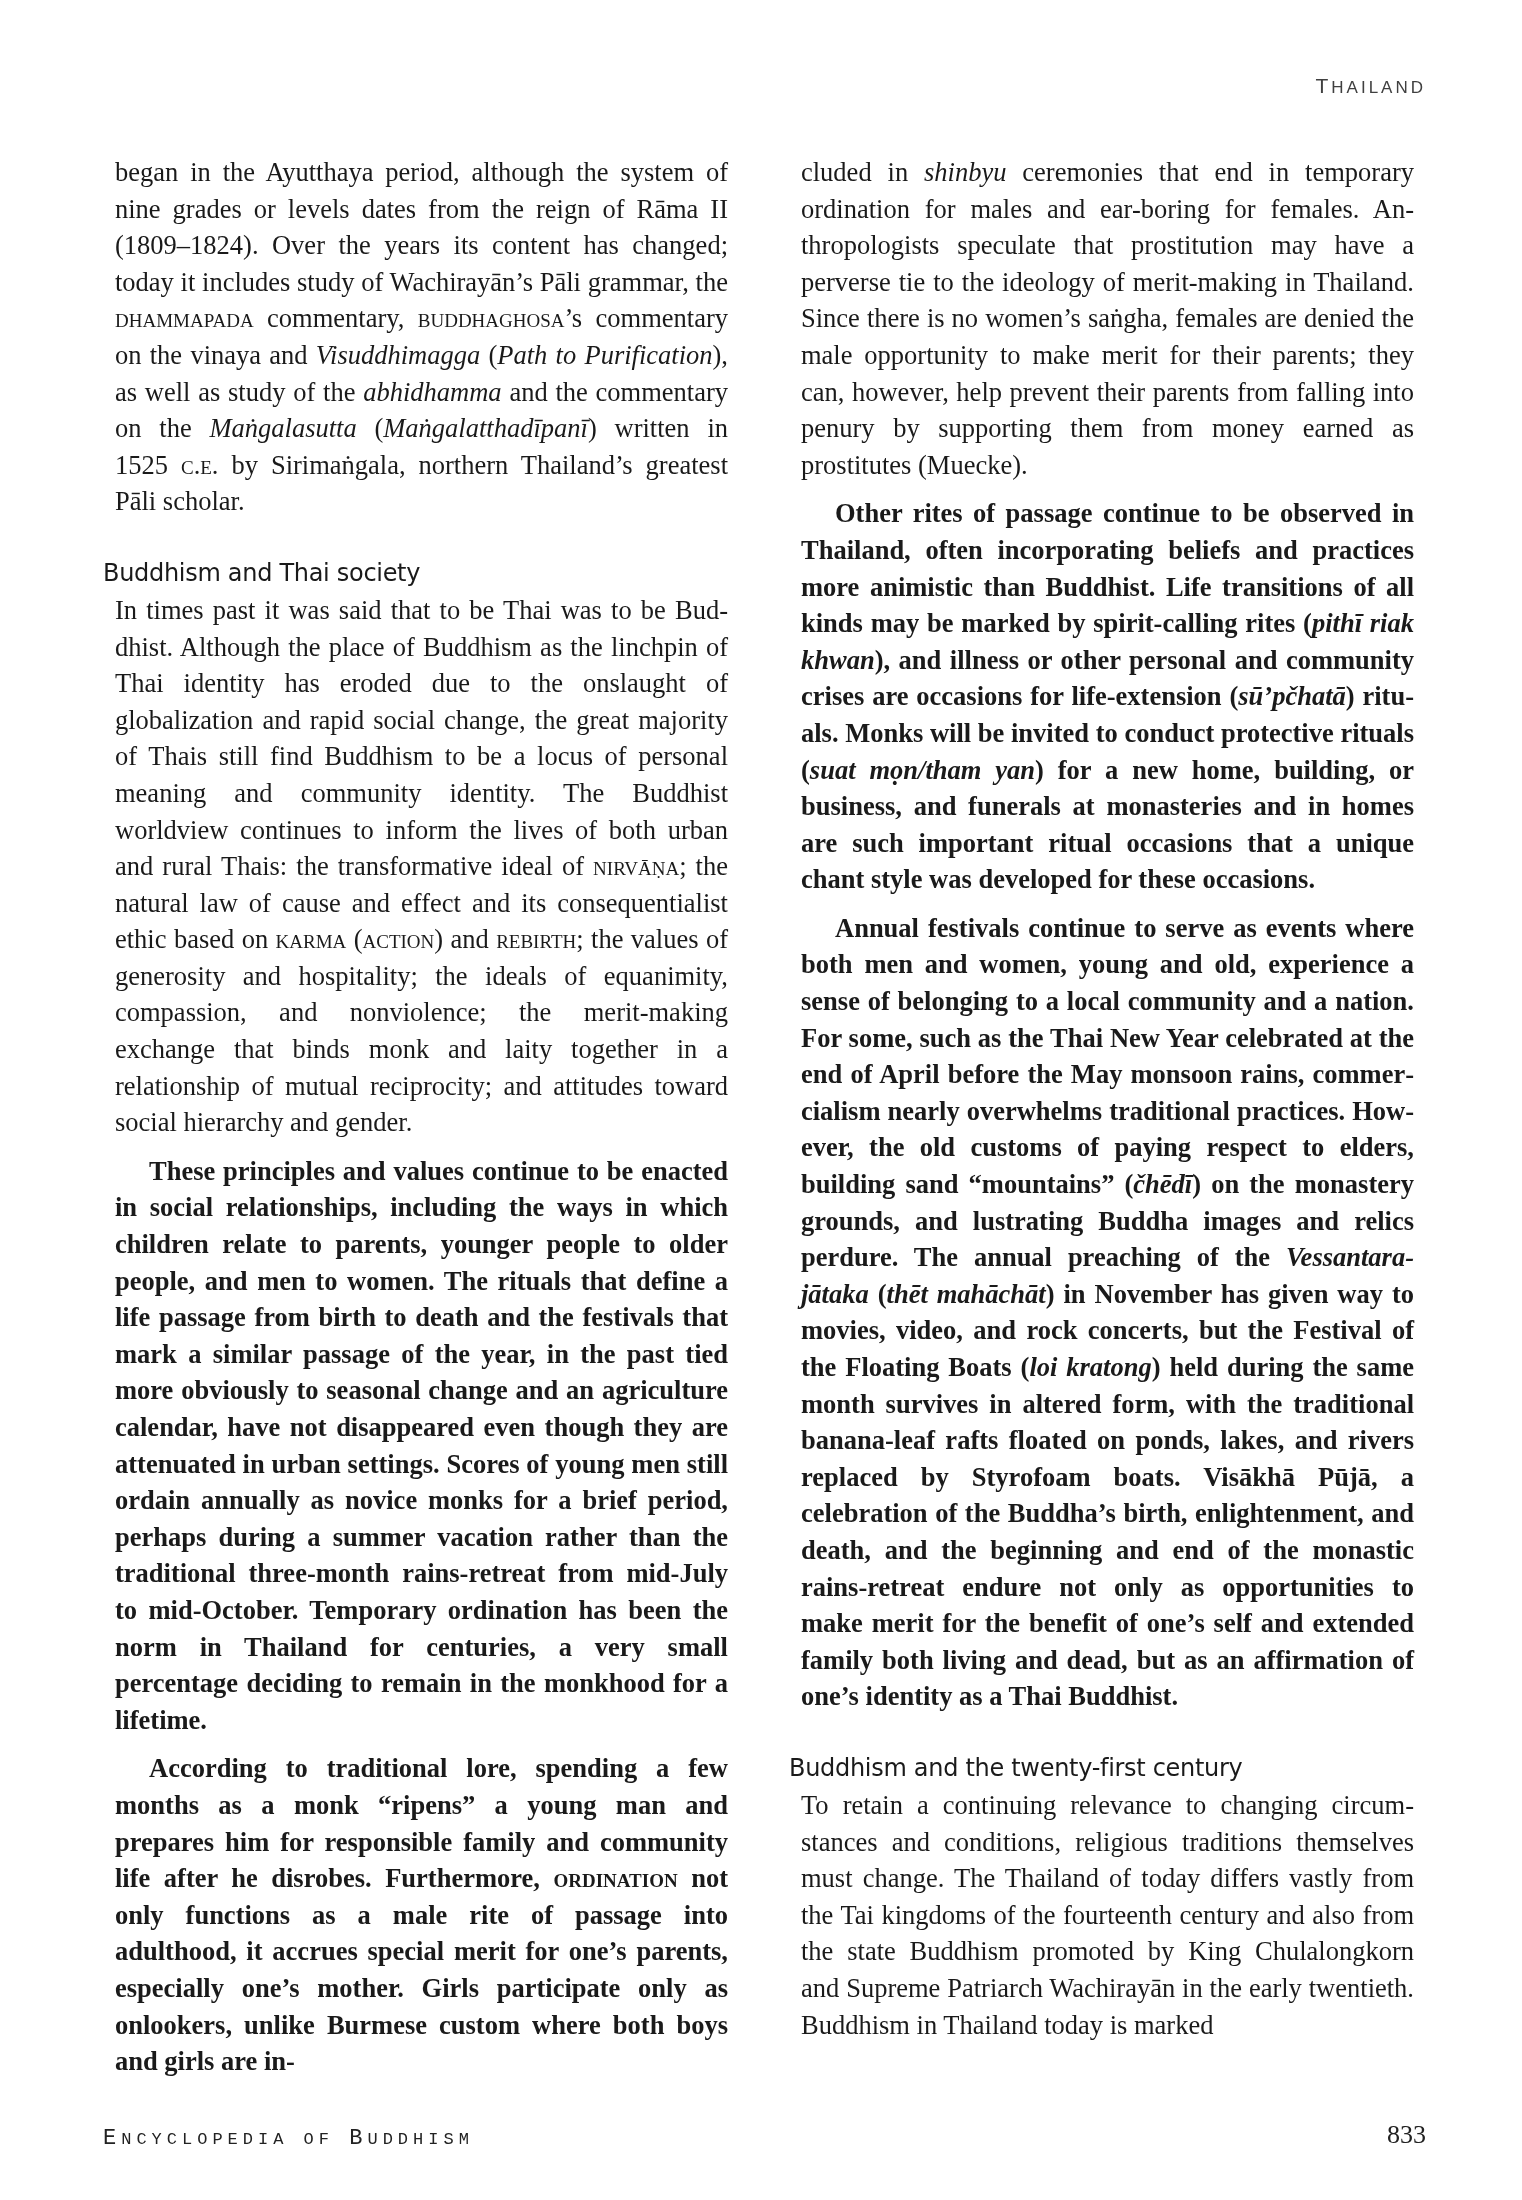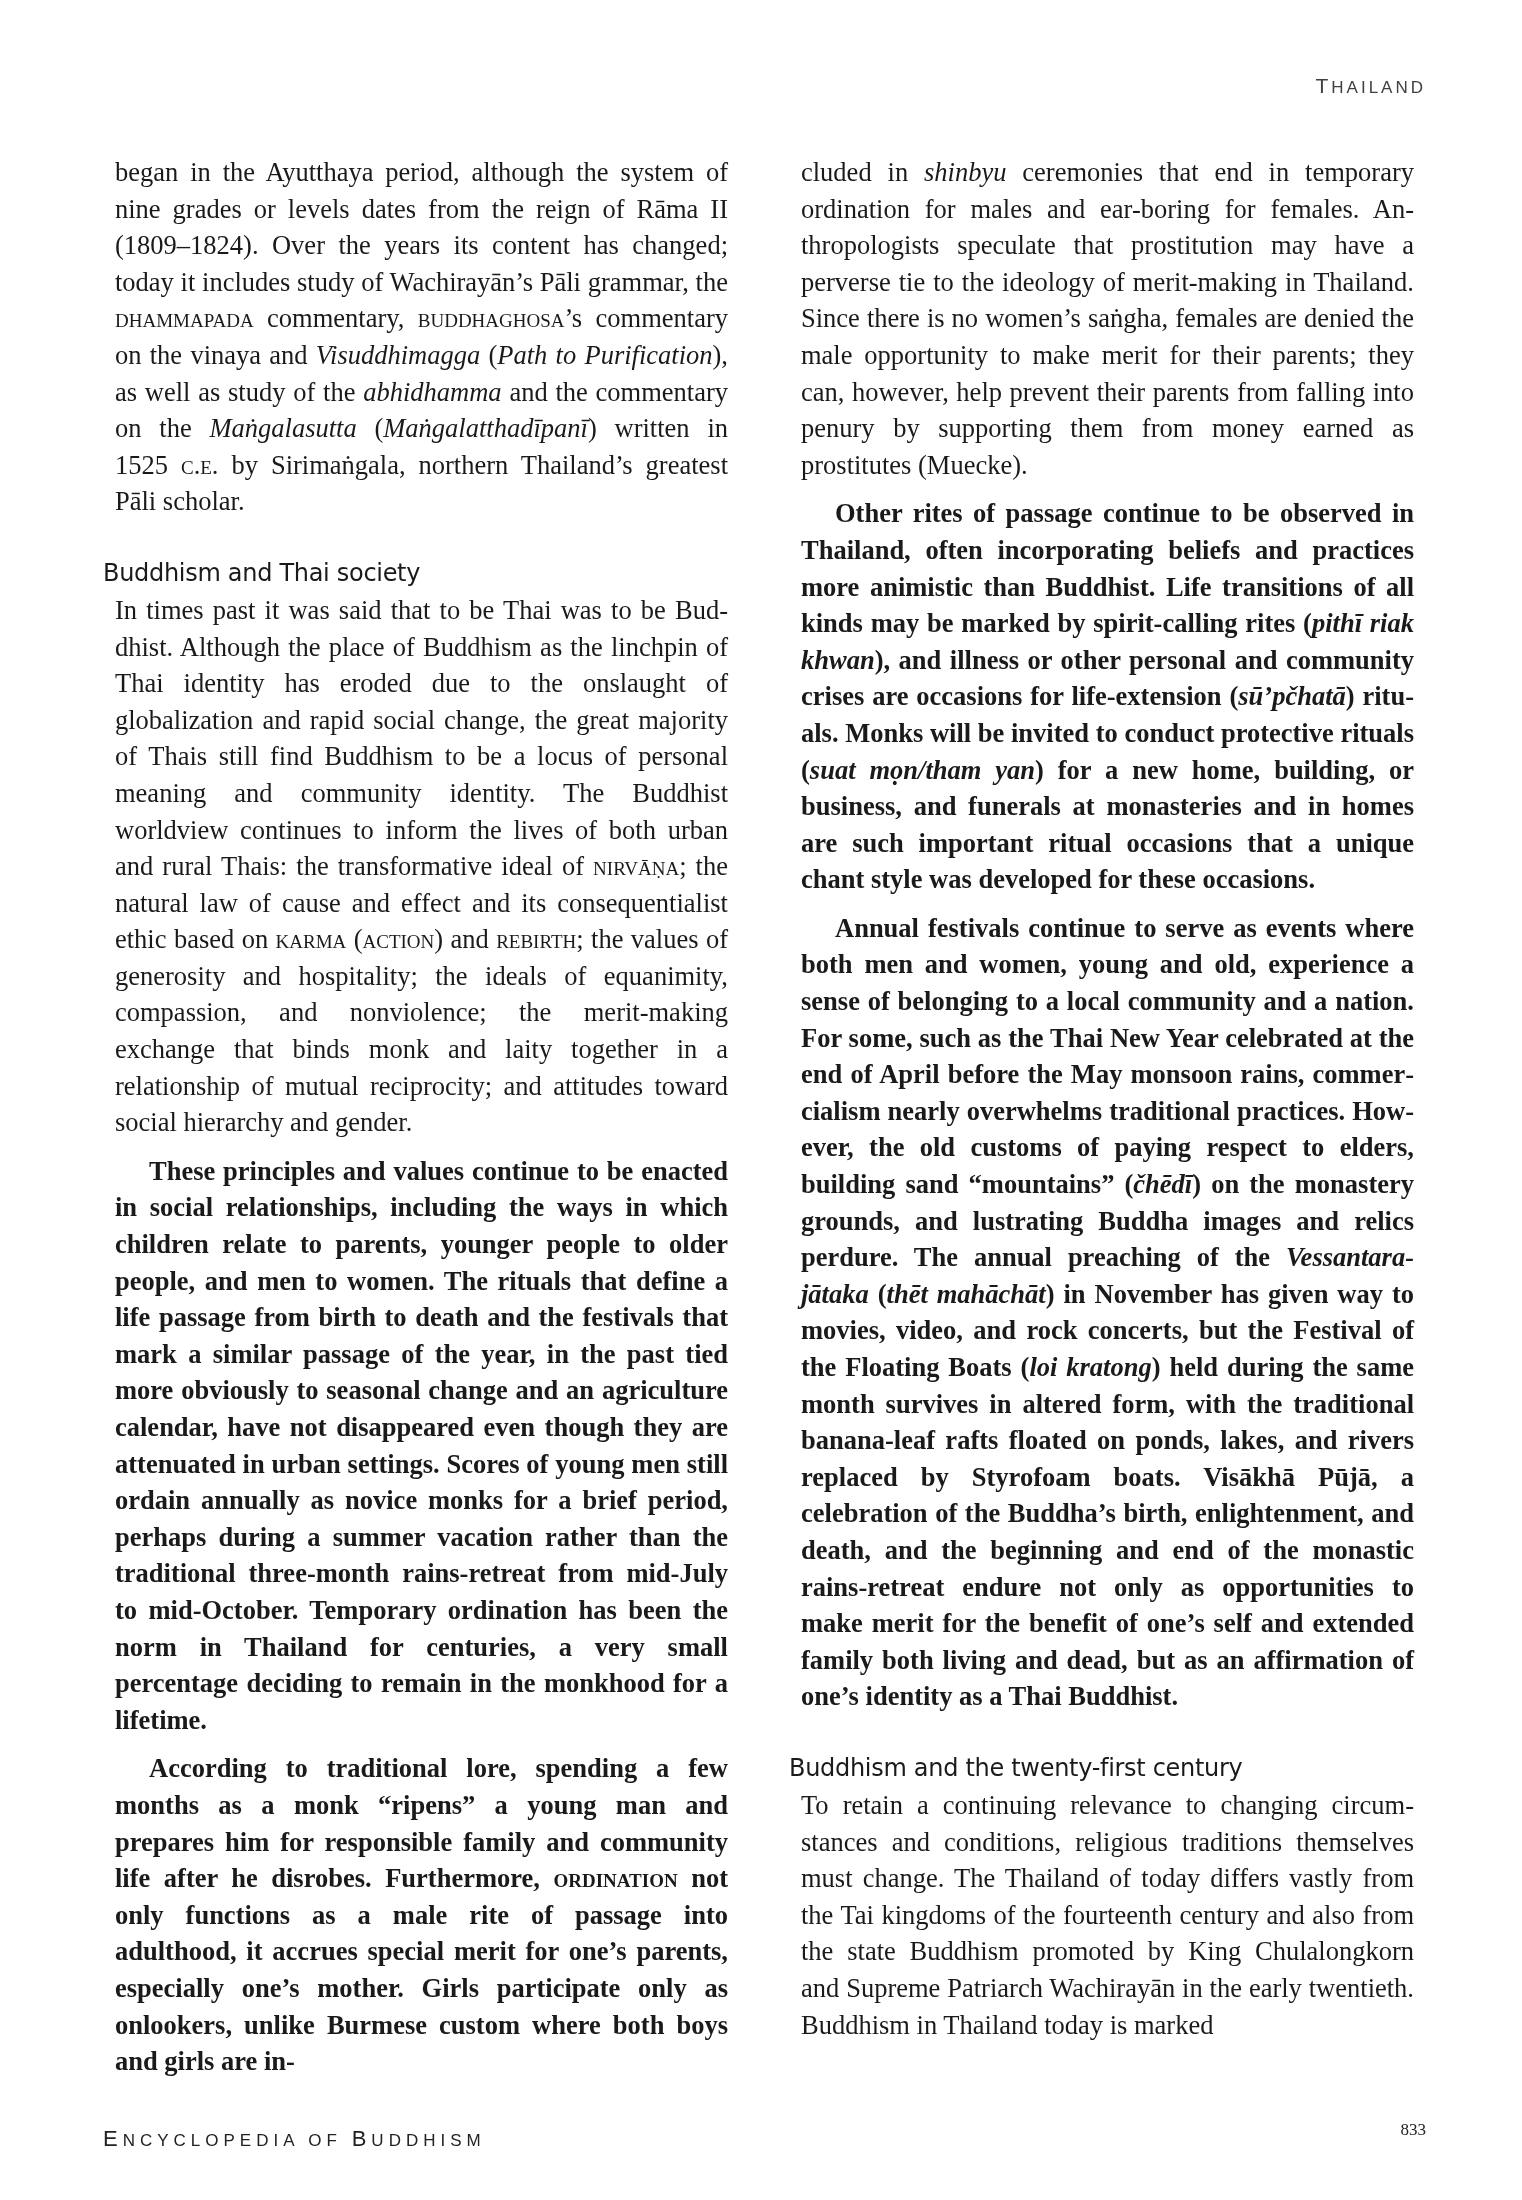--- a/index.html
+++ b/index.html
@@ -24,28 +24,28 @@
   .col p.noindent { text-indent: 0; }
   .col h2 {
     font-family: "DejaVu Sans", "Liberation Sans", sans-serif;
     font-weight: normal; font-size: 24px; line-height: 34px;
     margin: 36px 0 2px 0; letter-spacing: -0.3px;
   }
   .sc { font-variant: small-caps; text-transform: lowercase; font-size: 1em; }
   i { font-style: italic; }
   .footer-left {
     position: absolute; top: 2126px; left: 103px;
-    font-family: Liberation Sans, sans-serif;
+    font-family: Liberation Mono, monospace;
     font-size: 17px; letter-spacing: 5px; color: #222;
   }
   .footer-left .cap { font-size: 22px; }
   .footer-right {
     position: absolute; top: 2120px; right: 96px;
     font-family: "Liberation Serif", "DejaVu Serif", serif;
-    font-size: 17px; color: #222;
+    font-size: 26px; color: #222;
   }
 </style>
 </head>
 <body>
 
 <div class="running-head"><span class="cap">T</span><span style="font-variant: normal;">HAILAND</span></div>
 
 <div class="col col-left">
   <p class="noindent"><span>began in the Ayutthaya period, although the system of nine grades or levels dates from the reign of Rāma II (1809–1824). Over the years its content has changed; today it includes study of Wachirayān’s Pāli grammar, the </span><span class="sc">Dhammapada</span><span> commentary, </span><span class="sc">Buddha­ghosa</span><span>’s commentary on the vinaya and </span><i>Visuddhi­magga</i><span> (</span><i>Path to Purification</i><span>), as well as study of the </span><i>abhidhamma</i><span> and the commentary on the </span><i>Maṅgala­sutta</i><span> (</span><i>Maṅgalatthadīpanī</i><span>) written in 1525 </span><span class="sc">c.e.</span><span> by Si­rimaṅgala, northern Thailand’s greatest Pāli scholar.</span></p>
 

